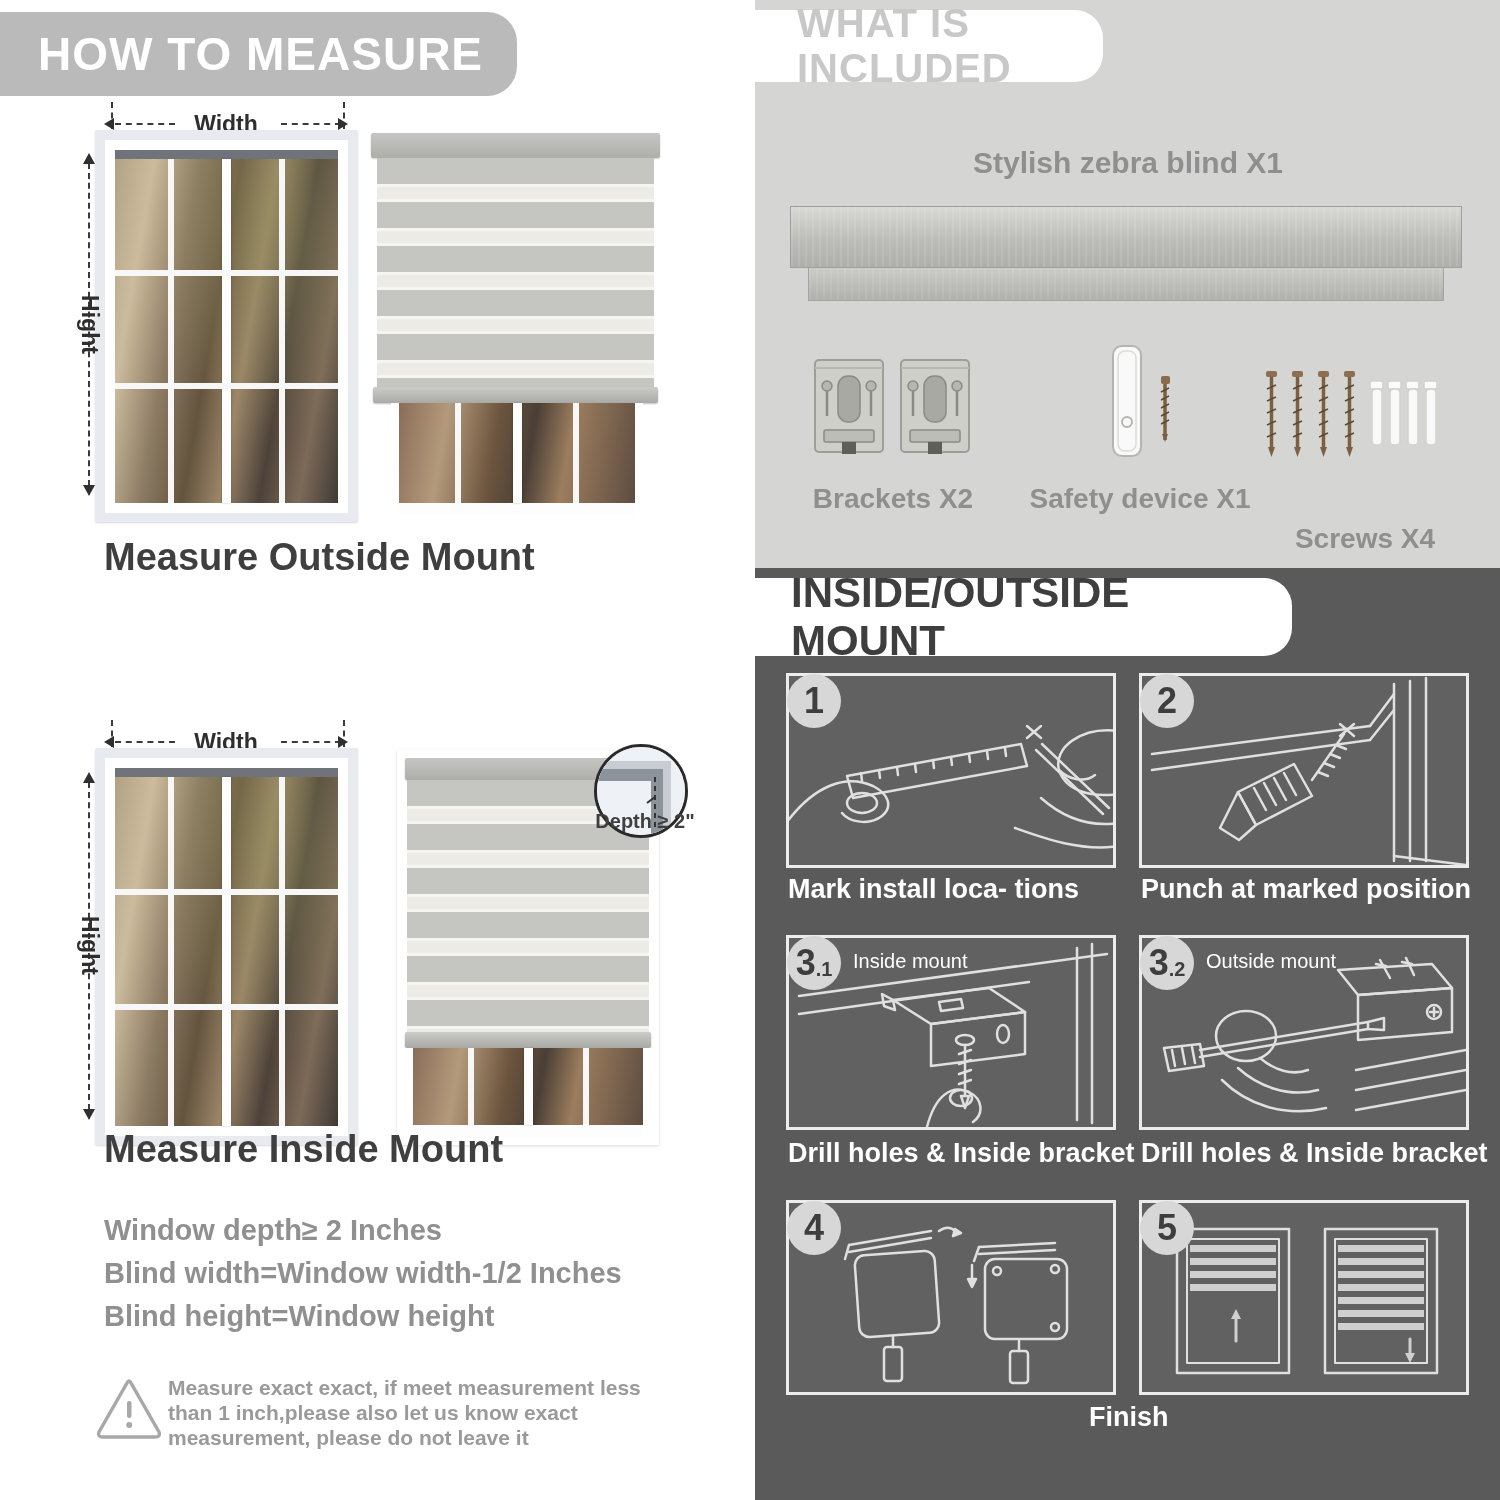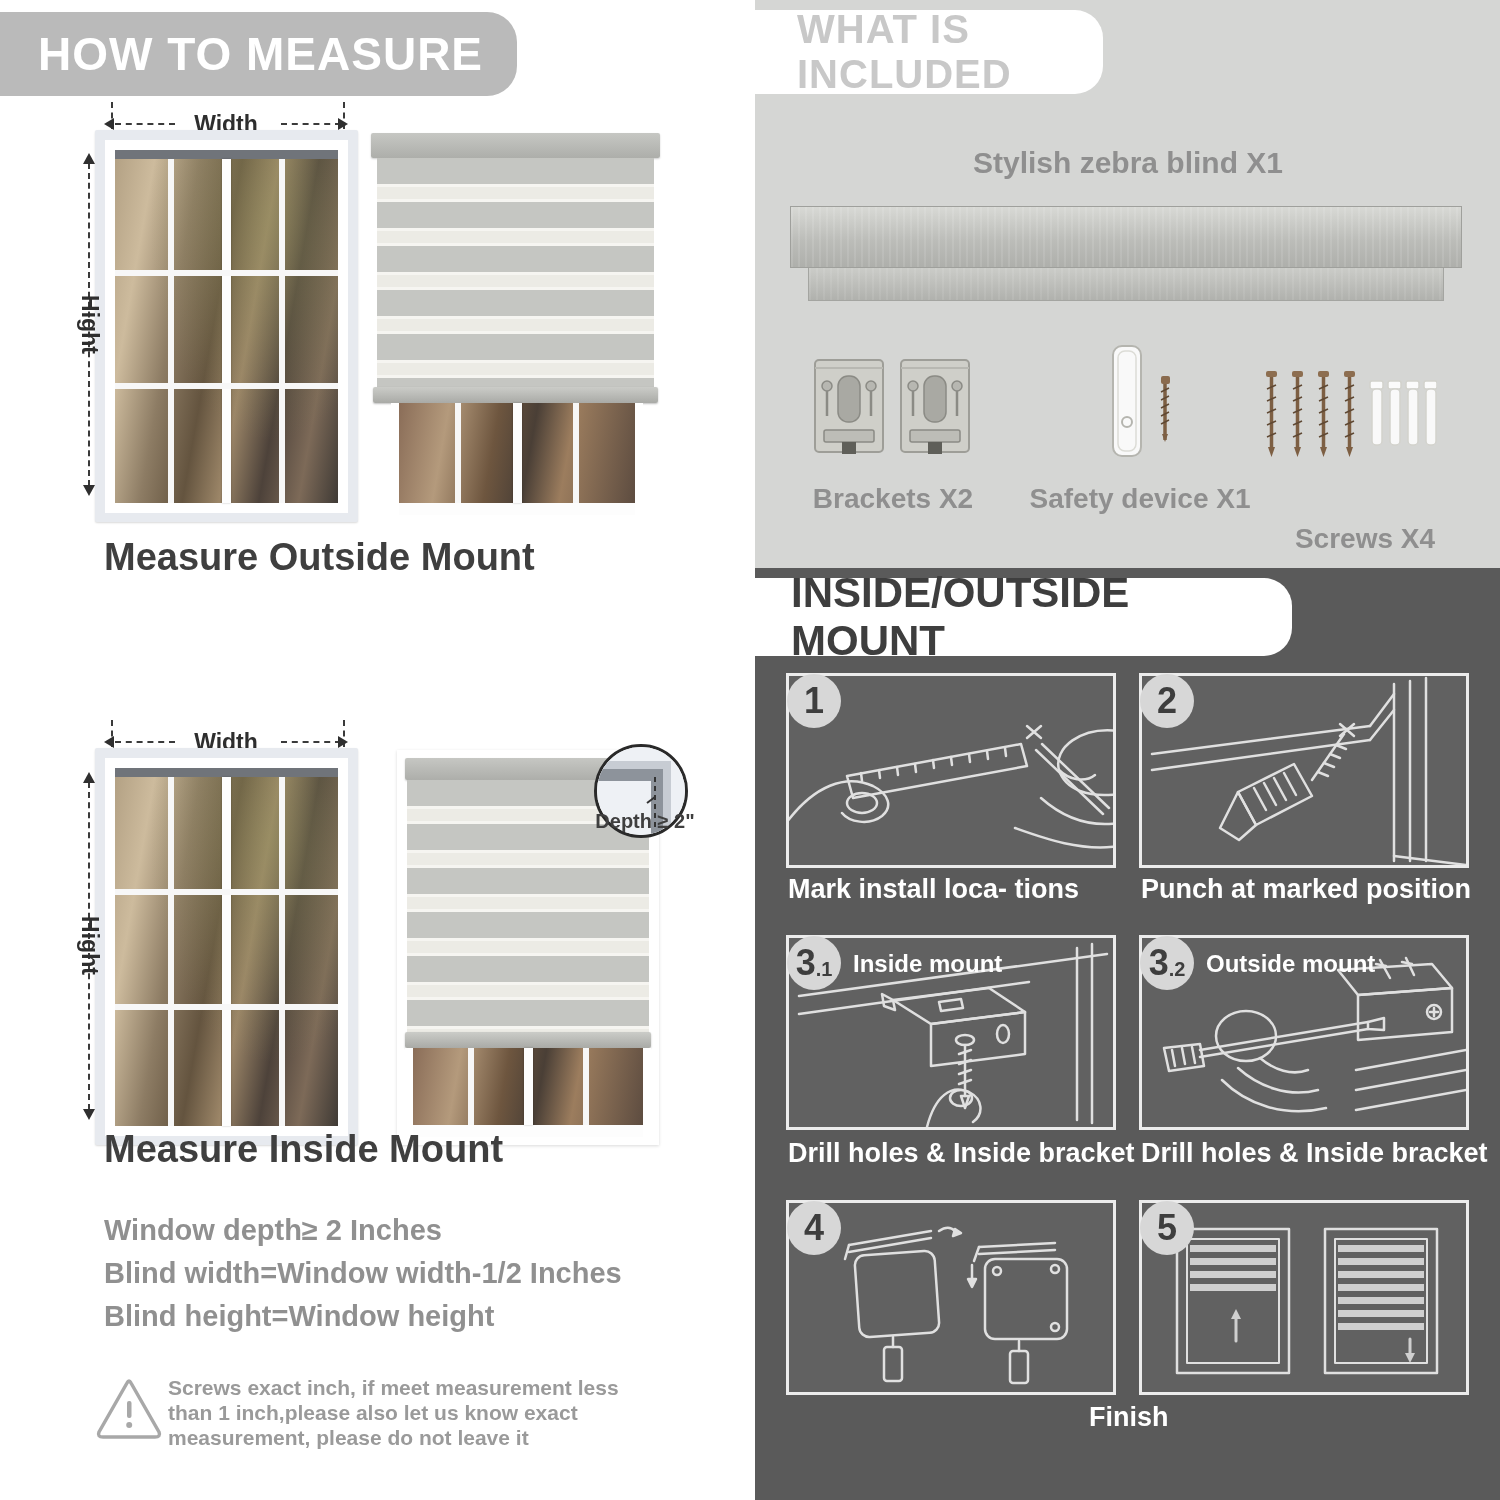--- a/index.html
+++ b/index.html
@@ -4,21 +4,21 @@
 <style>
   html,body{margin:0;padding:0;background:#fff;}
   #canvas{position:relative;width:1500px;height:1500px;background:#fff;overflow:hidden;
           font-family:"Liberation Sans",sans-serif;}
   .abs{position:absolute;}
 
   
   .hdr-gray{left:0;top:12px;width:517px;height:84px;background:#bababa;
     border-radius:0 30px 30px 0;color:#fff;font-size:46px;font-weight:bold;
     display:flex;align-items:center;padding-left:38px;box-sizing:border-box;letter-spacing:1px;}
-  .hdr-included{left:755px;top:10px;width:348px;height:84px;background:#fff;
+  .hdr-included{left:755px;top:10px;width:348px;height:72px;background:#fff;
     border-radius:0 28px 28px 0;color:#c8c8c8;font-size:40px;font-weight:bold;
     display:flex;align-items:center;padding-left:42px;box-sizing:border-box;letter-spacing:1px;}
   .hdr-mount{left:755px;top:578px;width:537px;height:78px;background:#fff;
     border-radius:0 28px 28px 0;color:#3e3e3e;font-size:42px;font-weight:bold;
     display:flex;align-items:center;padding-left:36px;box-sizing:border-box;}
 
   
   .panel-light{left:755px;top:0;width:745px;height:568px;background:#d5d6d4;}
   .panel-dark{left:755px;top:568px;width:745px;height:932px;background:#5a5a5a;}
 
@@ -81,21 +81,21 @@
      repeating-linear-gradient(90deg,rgba(255,255,255,.08) 0 2px,rgba(0,0,0,0) 2px 7px),
      linear-gradient(180deg,#cbccc8,#b0b1ad);
      border:1px solid #a4a5a1;border-top:none;box-sizing:border-box;}
 
   
   .tile{width:330px;height:195px;background:#616161;border:3px solid #ececec;box-sizing:border-box;}
   .badge{position:absolute;left:-2px;top:-2px;width:54px;height:54px;border-radius:50%;
      background:#d7d7d7;color:#3e3e3e;display:flex;align-items:center;justify-content:center;
      font-weight:bold;font-size:36px;}
   .badge .sub{font-size:20px;margin-top:12px;}
-  .tag{position:absolute;left:64px;top:12px;color:#fff;font-weight:bold;font-size:24px;}
+  .tag{position:absolute;left:64px;top:12px;color:#fff;font-weight:normal;font-size:20px;}
   .caption{width:340px;color:#fff;font-weight:bold;font-size:27px;white-space:nowrap;}
   .tile svg{position:absolute;left:0;top:0;}
 
   .magnifier{width:94px;height:94px;border-radius:50%;border:3px solid #2a2a2a;background:#fff;
      box-sizing:border-box;overflow:hidden;}
   .depth-lbl{font-size:20px;font-weight:bold;color:#3f3f3f;text-align:center;}
 </style>
 </head>
 <body>
 
@@ -206,21 +206,21 @@
   <div class="abs sec-line" style="left:104px;top:1257px;">Blind width=Window width-1/2 Inches</div>
   <div class="abs sec-line" style="left:104px;top:1300px;">Blind height=Window height</div>
 
   <div class="abs" style="left:94px;top:1374px;width:70px;height:70px;">
     <svg width="70" height="70" viewBox="0 0 70 70">
       <path d="M33,9 Q35,5 37,9 L65,58 Q67,63 61,63 L9,63 Q3,63 5,58 Z" fill="none" stroke="#a8a8a8" stroke-width="3.5" stroke-linejoin="round"></path>
       <rect x="33" y="27" width="4.5" height="17" rx="2" fill="#a8a8a8"></rect>
       <circle cx="35.2" cy="51" r="3" fill="#a8a8a8"></circle>
     </svg>
   </div>
-  <div class="abs warn-line" style="left:168px;top:1376px;">Screws exact inch, if meet measurement less</div>
+  <div class="abs warn-line" style="left:168px;top:1376px;">Measure exact exact, if meet measurement less</div>
   <div class="abs warn-line" style="left:168px;top:1401px;">than 1 inch,please also let us know exact</div>
   <div class="abs warn-line" style="left:168px;top:1426px;">measurement, please do not leave it</div>
 
   <div class="abs panel-light"></div>
   <div class="abs hdr-included">
     <span>WHAT IS INCLUDED</span>
   </div>
 
   <div class="abs blind-name" style="left:928px;top:146px;width:400px;">Stylish zebra blind X1</div>
 

